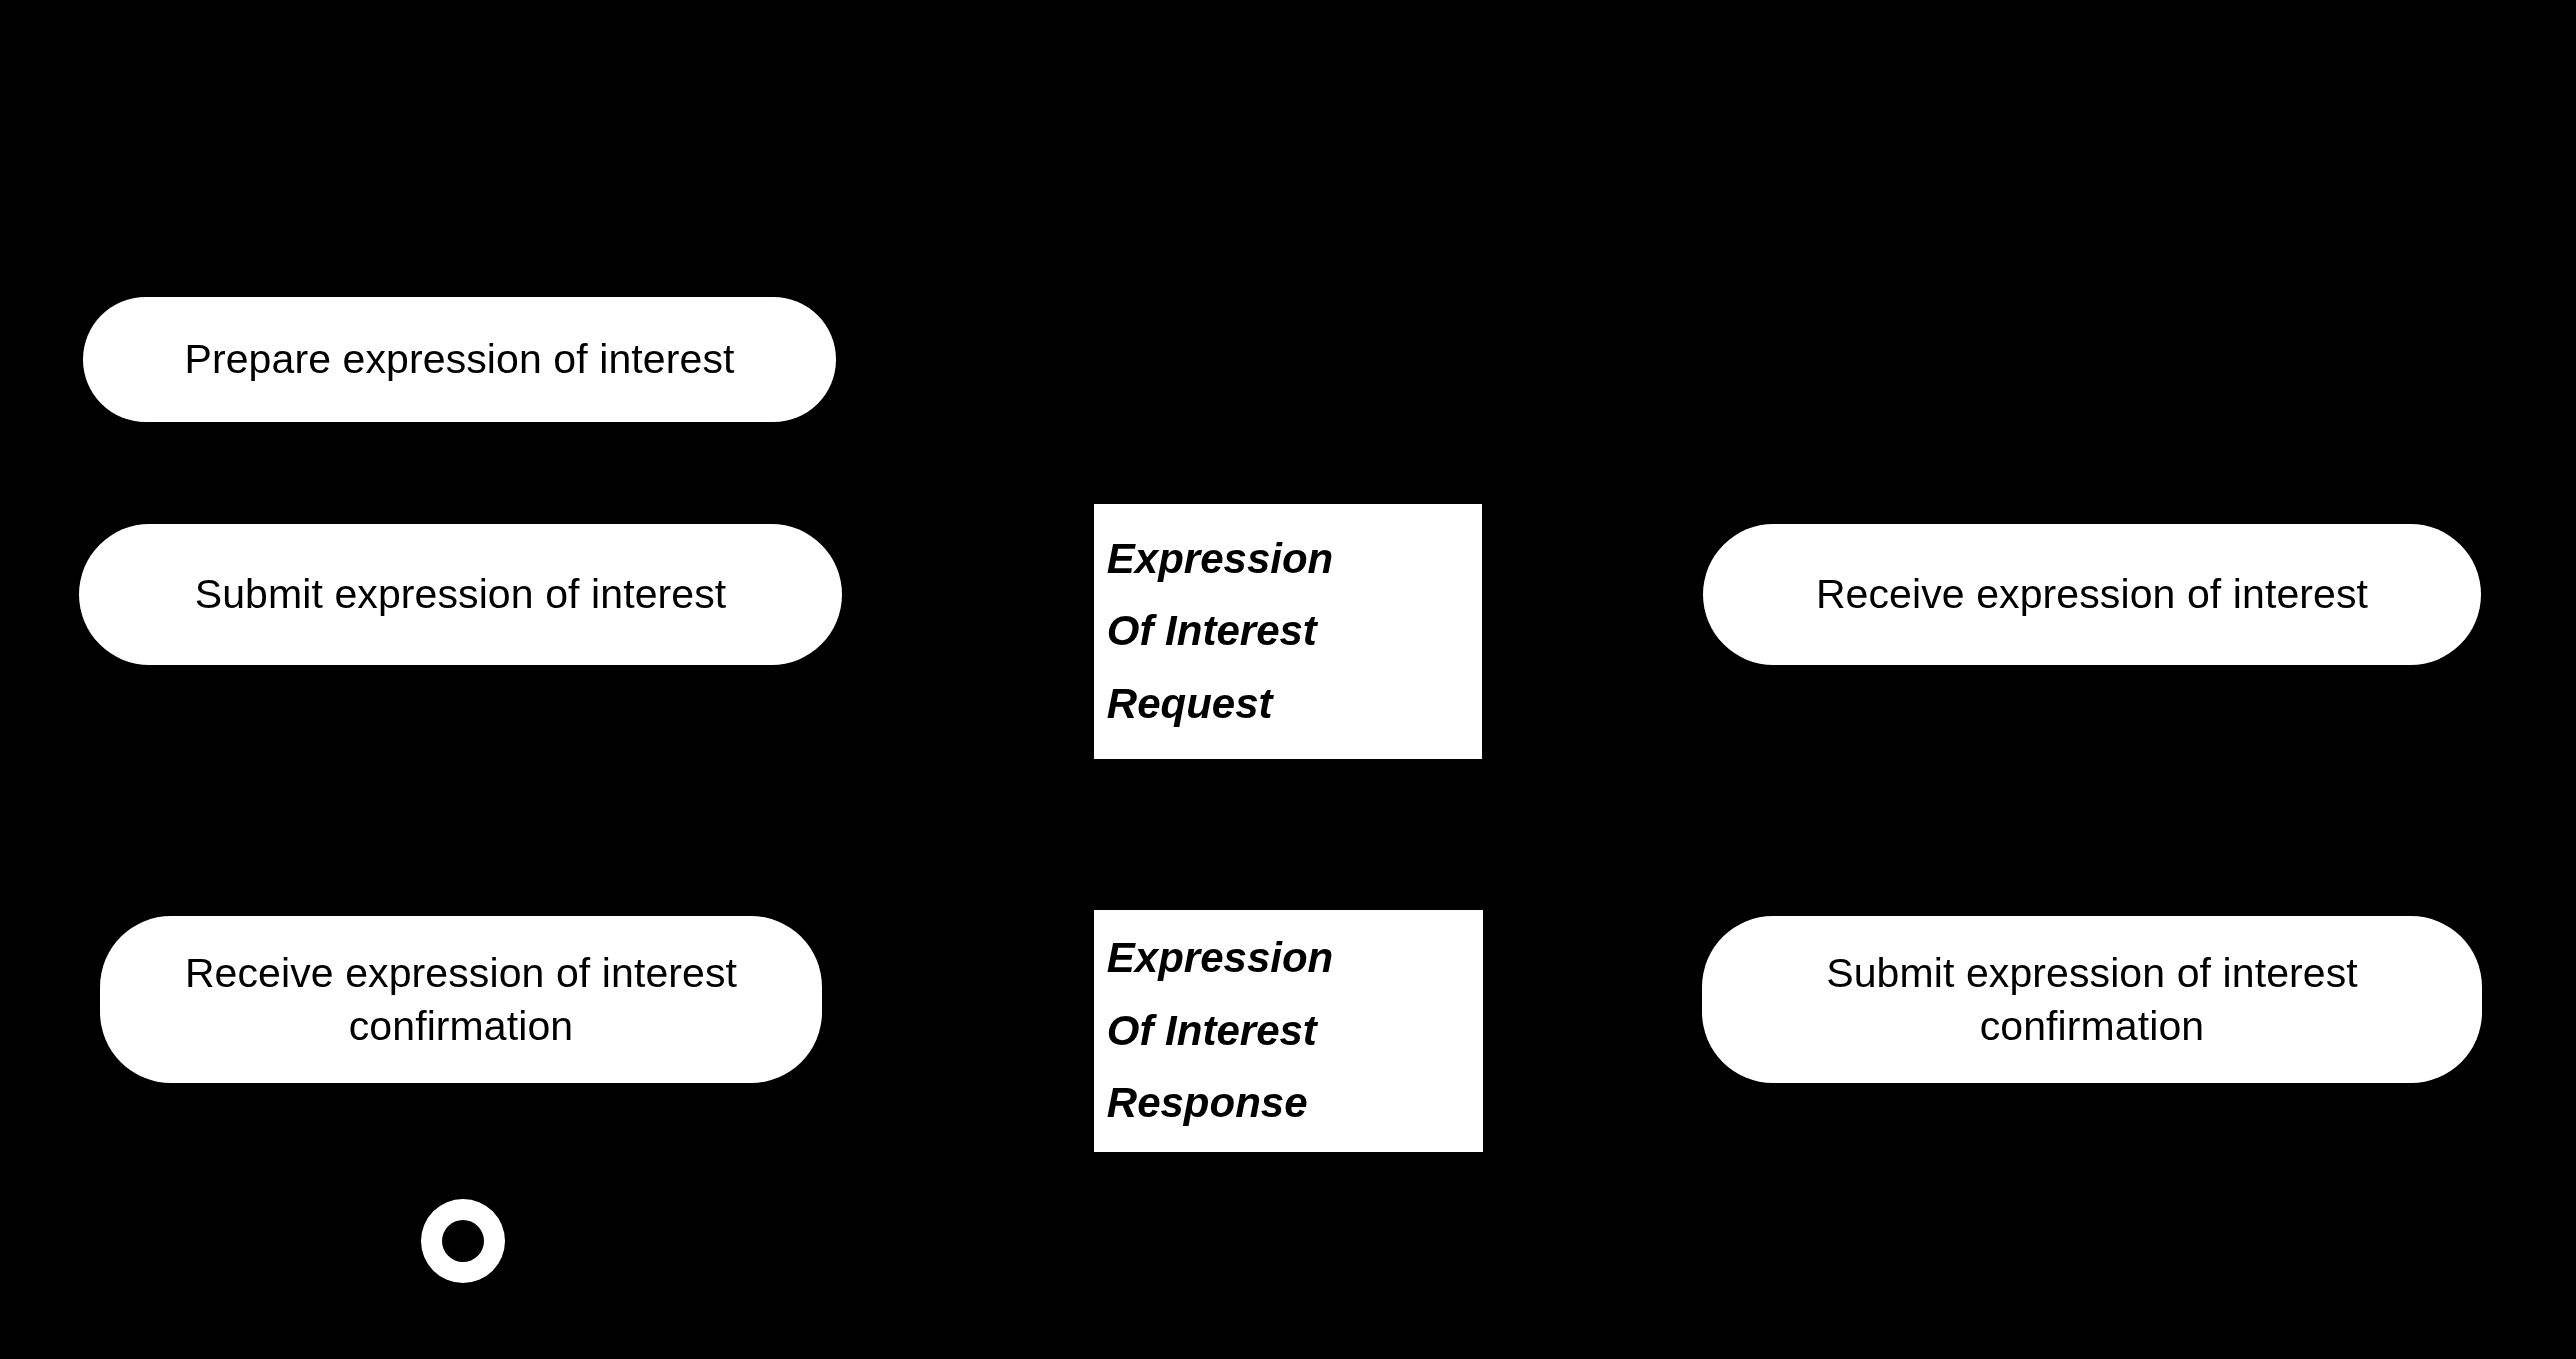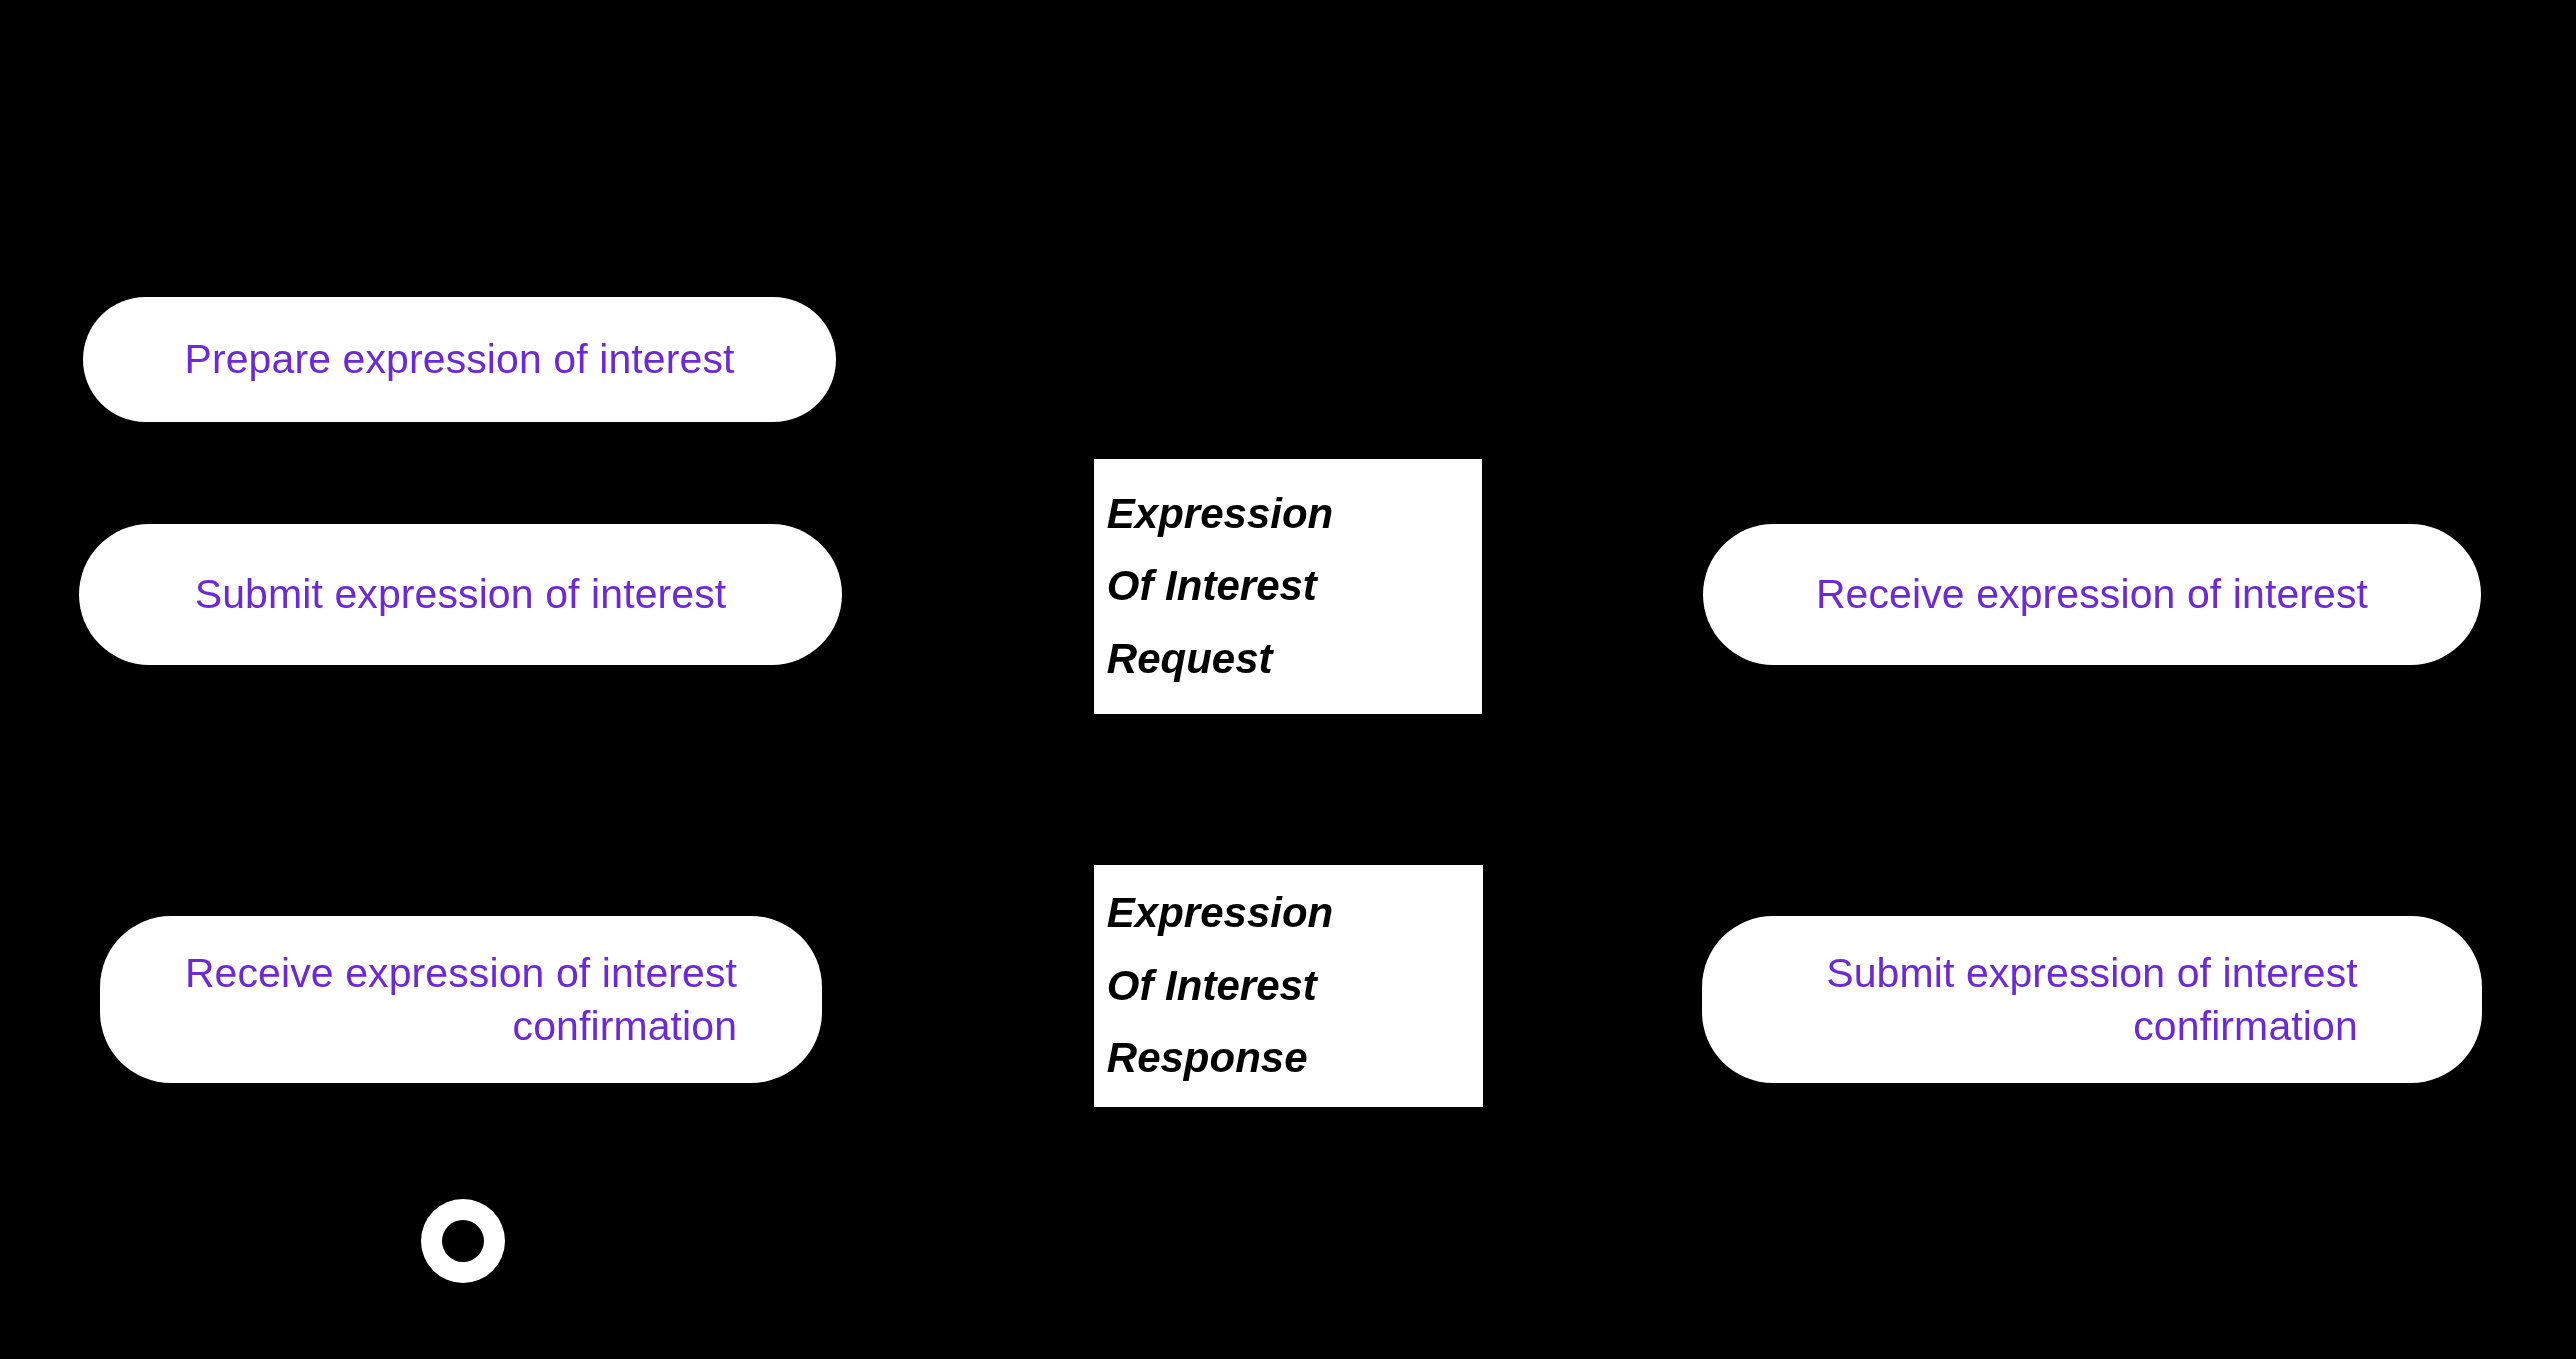--- a/index.html
+++ b/index.html
@@ -30,43 +30,43 @@
     justify-content: center;
     text-align: center;
     box-sizing: border-box;
     padding: 0 29px;
   }
   .activity-label {
     font-family: "Liberation Sans", sans-serif;
     font-size: 41px;
     font-weight: 400;
     line-height: 1.28;
-    color: #6d28d9;
+    color: #000000;
     white-space: pre-line;
     letter-spacing: 0.1px;
-    text-align: right;
   }
 
   
   #node-prepare-eoi      { left: 83px;  top: 297px;  width: 753px; height: 125px; }
   #node-submit-eoi       { left: 79px;  top: 524px;  width: 763px; height: 141px; }
   #node-receive-eoi      { left: 1703px; top: 524px;  width: 778px; height: 141px; }
   #node-receive-eoi-conf { left: 100px;  top: 916px; width: 722px;  height: 167px; }
   #node-submit-eoi-conf  { left: 1702px; top: 916px; width: 780px; height: 167px; }
 
   
   .message-box {
     position: absolute;
     background: #ffffff;
     color: #000000;
     box-sizing: border-box;
     display: flex;
     flex-direction: column;
     justify-content: center;
     padding: 0 12px 0 12.8px;
+    margin-top: 45px;
   }
   .message-label {
     font-family: "Liberation Sans", sans-serif;
     font-size: 42px;
     font-weight: 700;
     font-style: italic;
     line-height: 1.73;
     color: #000000;
     text-align: left;
     white-space: pre-line;

